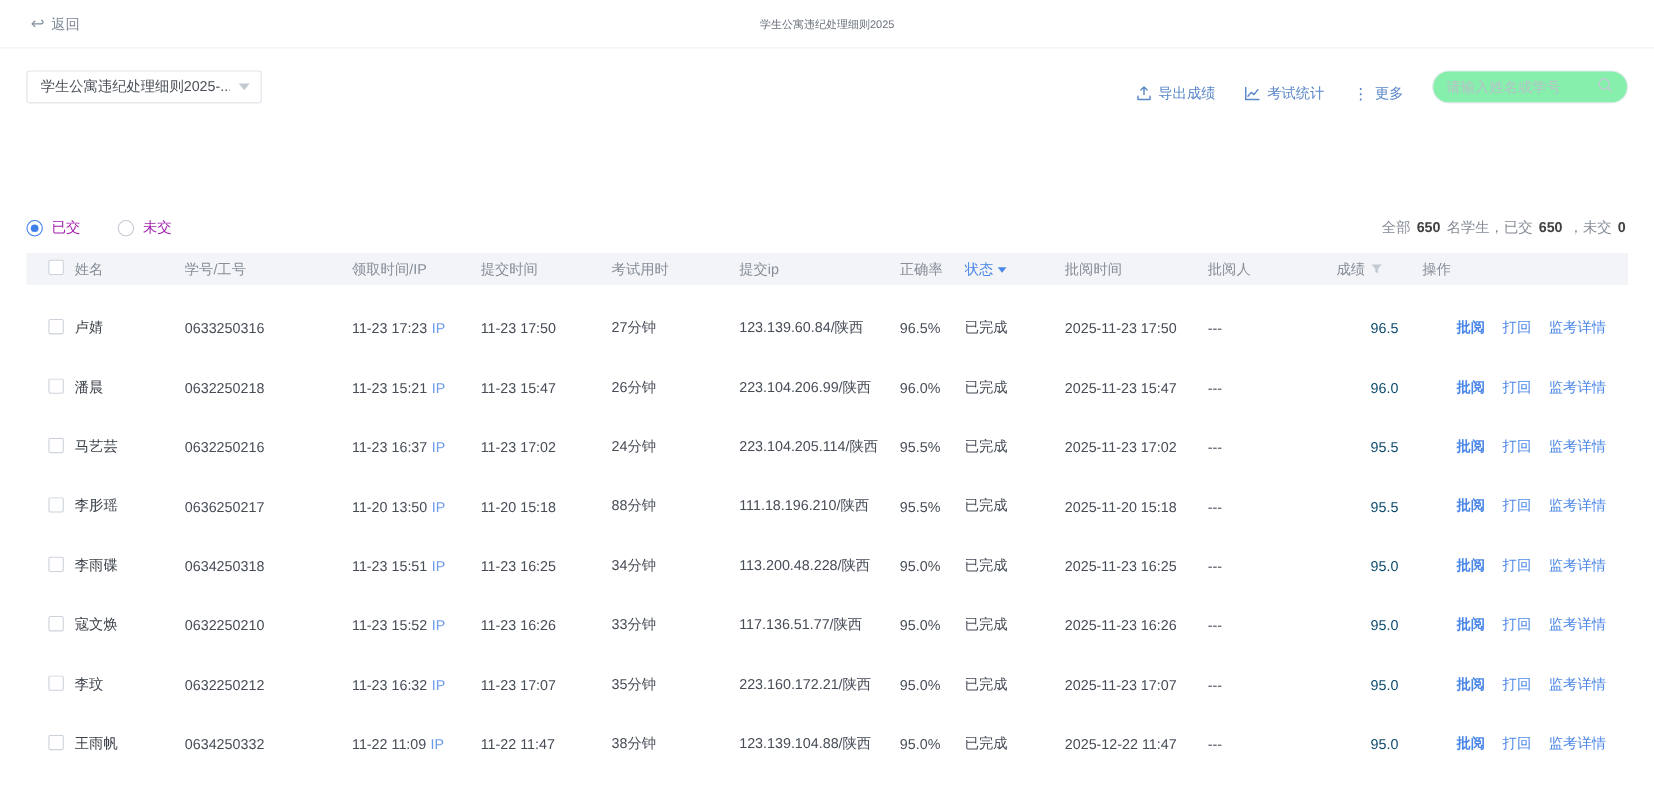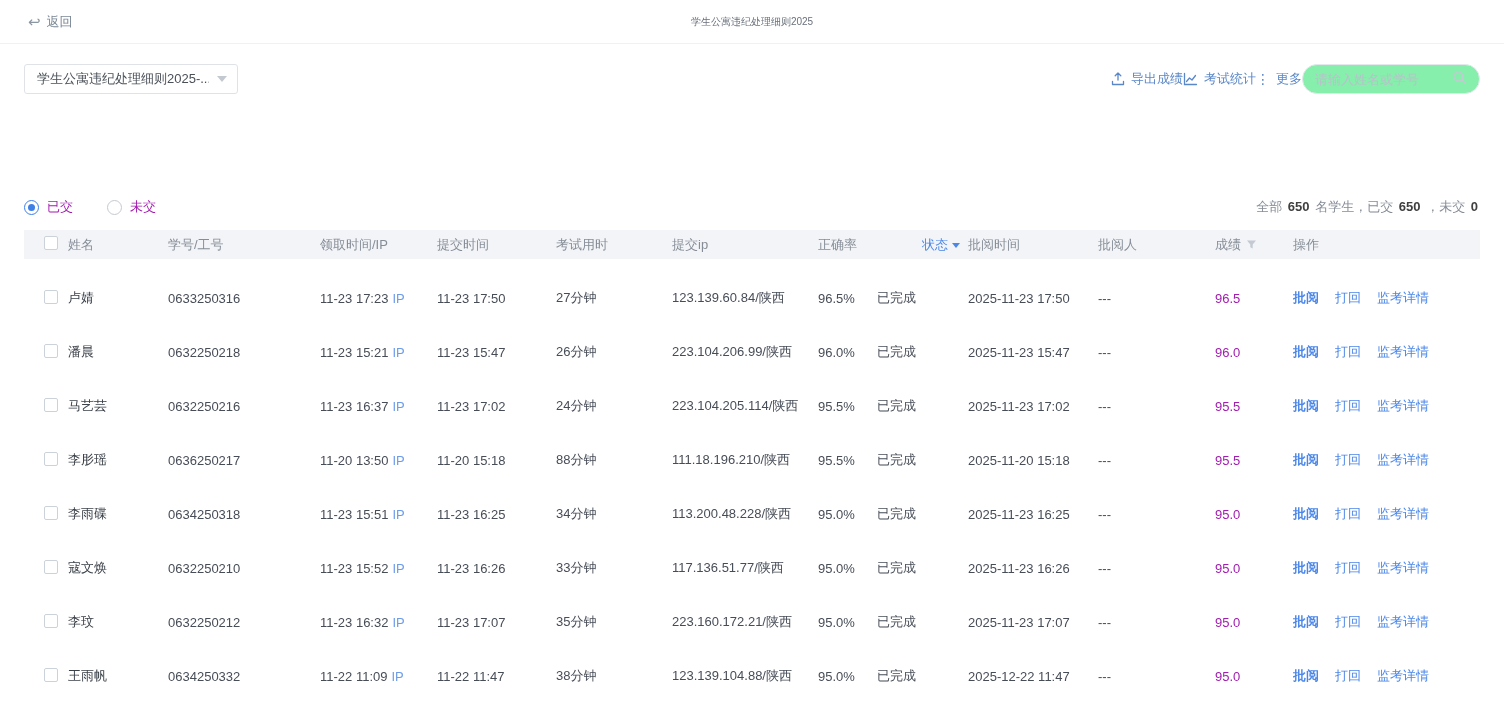--- a/index.html
+++ b/index.html
@@ -11,21 +11,21 @@
   .back-btn { display: flex; align-items: center; gap: 6px; margin-left: 28px; color: #7c8896; cursor: pointer; font-size: 13px; }
   .back-icon { font-size: 15px; color: #8a96a3; line-height: 1; }
   .page-title { position: absolute; left: 0; right: 0; text-align: center; color: #6a717b; font-size: 10px; pointer-events: none; }
 
   
   .toolbar-row { display: flex; align-items: center; justify-content: space-between; padding: 20px 24px 0 24px; }
   .exam-select { width: 214px; height: 30px; border: 1px solid #dfe3e8; border-radius: 3px; background: #fff;
                  display: flex; align-items: center; justify-content: space-between; padding: 0 10px 0 12px; cursor: pointer; }
   .exam-select-label { color: #4a5058; font-size: 13px; white-space: nowrap; overflow: hidden; }
   .caret-down { width: 0; height: 0; border-left: 5px solid transparent; border-right: 5px solid transparent; border-top: 6px solid #c3c9d1; margin-left: 8px; flex: none; }
-  .toolbar-right { display: flex; align-items: center; }
+  .toolbar-right { display: flex; align-items: flex-end; gap: 26px; }
   .tool-btn { display: flex; align-items: center; gap: 6px; color: #5a87c8; cursor: pointer; font-size: 13px; white-space: nowrap; }
   .tool-btn svg { display: block; }
   .more-dots { font-size: 14px; color: #5a87c8; letter-spacing: 0; }
   .search-box { width: 178px; height: 30px; border: 1px solid #e4e8ed; border-radius: 16px; display: flex; align-items: center; padding: 0 12px; gap: 8px; background: #86efac; }
   .search-input { border: none; outline: none; flex: 1; font-size: 13px; color: #4a5058; background: transparent; min-width: 0; font-family: inherit; }
   .search-input::placeholder { color: #b9c1cb; }
 
   
   .filter-row { display: flex; align-items: center; justify-content: space-between; padding: 0 24px; margin-top: 104px; }
   .radio-group { display: flex; align-items: center; gap: 34px; }
@@ -49,31 +49,31 @@
   .c-duration { width: 116px; }
   .c-ip { width: 146px; }
   .c-rate { width: 59px; }
   .c-status { width: 91px; }
   .c-reviewtime { width: 130px; }
   .c-reviewer { width: 117px; }
   .c-score { width: 78px; }
   .c-action { flex: 1; }
   .thead .cell { color: #868d97; }
   .thead .c-name, .thead .c-id { color: #868d97; }
-  .th-status { color: #4b87e8; display: flex; align-items: center; gap: 4px; cursor: pointer; justify-content: flex-end; }
+  .th-status { color: #4b87e8; display: flex; align-items: center; gap: 4px; cursor: pointer; }
   .sort-caret { width: 0; height: 0; border-left: 4px solid transparent; border-right: 4px solid transparent; border-top: 5px solid #4b87e8; margin-top: 2px; }
   .th-score { display: flex; align-items: center; gap: 5px; }
   .filter-icon svg { display: block; }
 
   .checkbox { width: 14px; height: 14px; border: 1px solid #ccd2da; border-radius: 2px; background: #fff; display: inline-block; cursor: pointer; }
 
   .tbody .trow { height: 54px; color: #474d57; }
   .tbody { padding-top: 12px; }
   .ip-link { color: #6d9bea; cursor: pointer; margin-left: 4px; }
-  .score-val { color: #a21caf; }
+  .score-val { color: #0c4a6e; margin-left: 31px; }
   .actions { display: flex; align-items: center; gap: 16px; }
   .action-link { color: #4b87e8; cursor: pointer; white-space: nowrap; }
   .action-review { font-weight: bold; }
 </style>
 </head>
 <body>
 
 <div class="topbar">
   <div class="back-btn">
     <span class="back-icon">↩</span>

